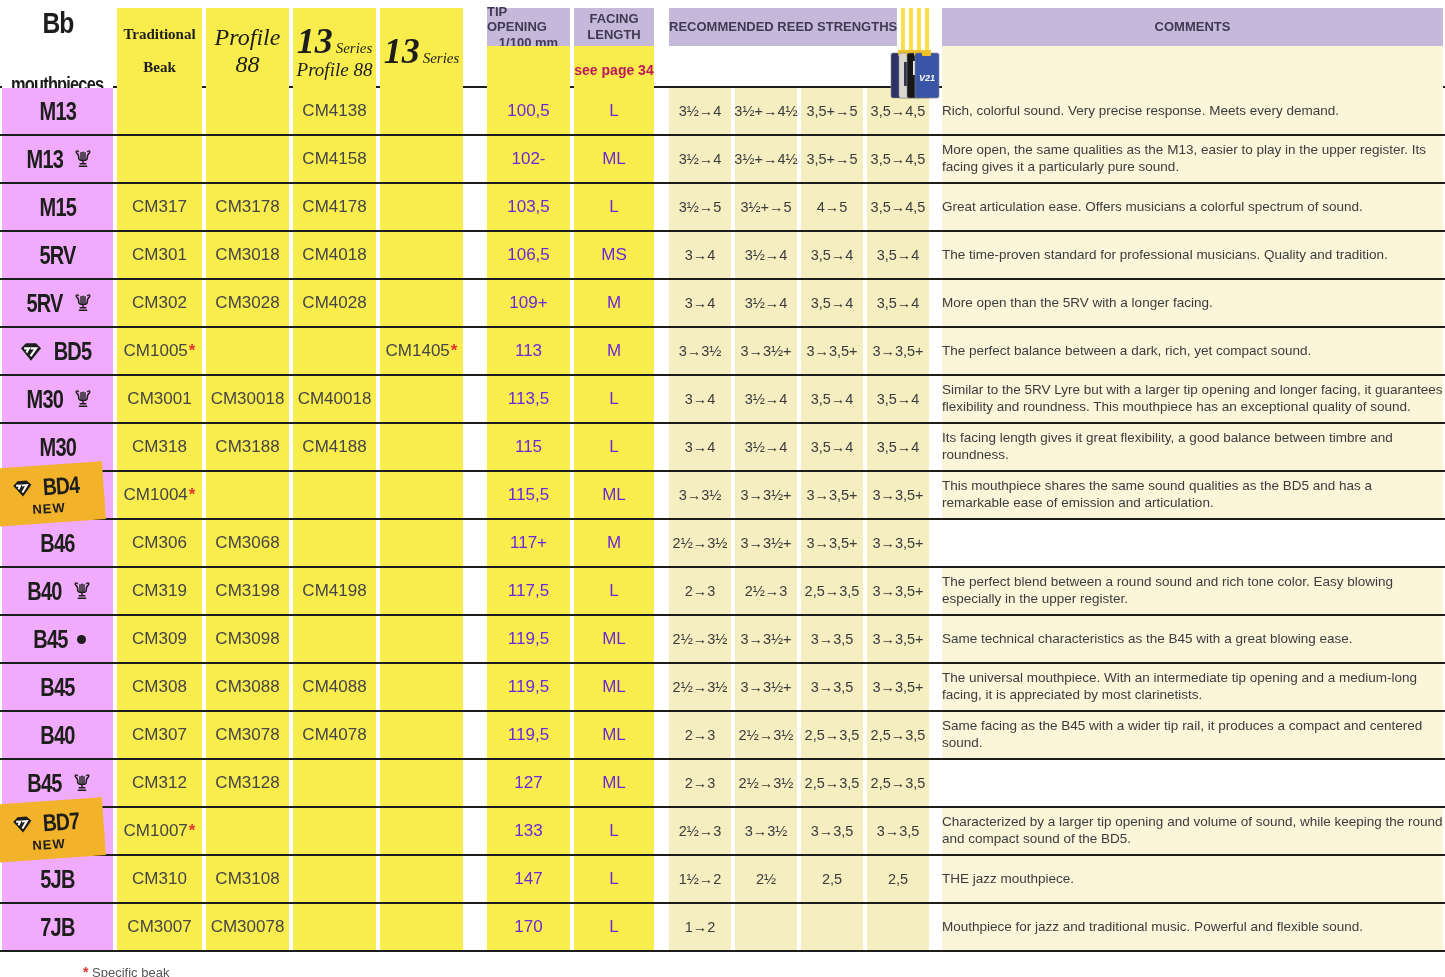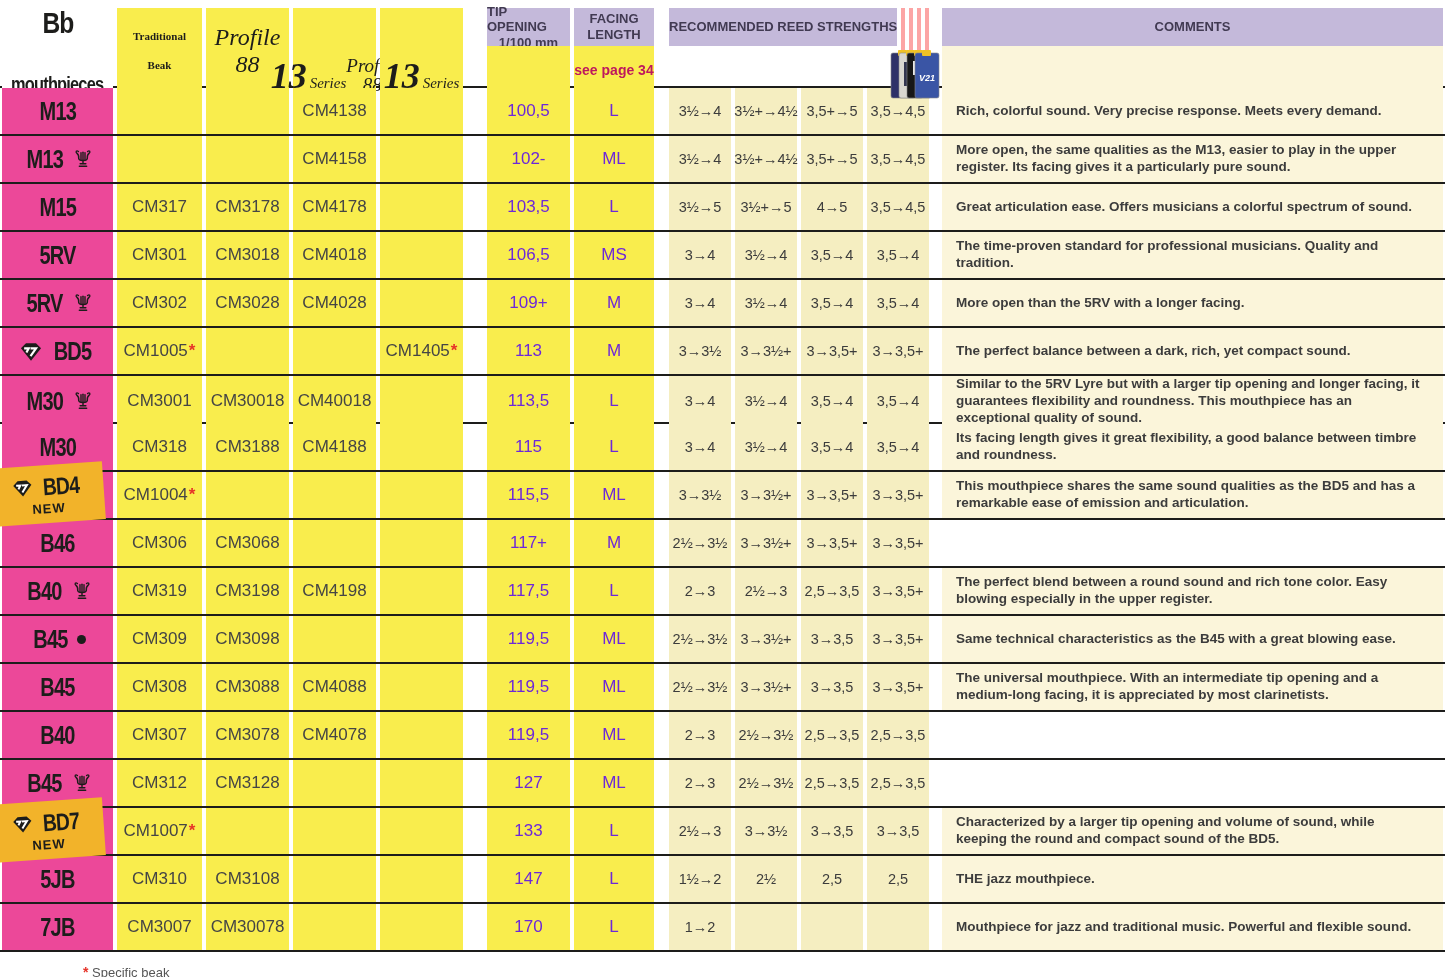--- a/index.html
+++ b/index.html
@@ -15,46 +15,46 @@
   .gap{margin:0;}
   .c-yellow{background:#f9ed4d;}
   .c-pale{background:#f5eec1;}
   .c-cream{background:#fbf5da;}
 
   
   .hdr{height:78px;border-bottom:2px solid #1d1d1b;}
   .h-model{flex-direction:column;background:#fff;line-height:1;gap:34px;}
   .h-model .bb{font-weight:800;font-size:30px;letter-spacing:-1px;transform:scaleX(.82);display:inline-block;}
   .h-model .mp{font-weight:800;font-size:20px;letter-spacing:-1px;transform:scaleX(.82);display:inline-block;margin-top:2px;}
-  .h-trad{flex-direction:column;font-family:"Liberation Serif",serif;font-weight:bold;font-size:11px;line-height:1.15;gap:16px;}
+  .h-trad{flex-direction:column;font-family:"Liberation Serif",serif;font-weight:bold;font-size:15px;line-height:1.15;gap:16px;}
   .serif-i{font-family:"Liberation Serif",serif;font-style:italic;}
   .h-p88{font-size:24px;}
-  .h-13cell{flex-direction:row;line-height:1;align-items:flex-end;}
+  .h-13cell{flex-direction:column;line-height:1;}
   .n13{font-family:"Liberation Serif",serif;font-style:italic;font-size:36px;font-weight:bold;}
   .w13{font-family:"Liberation Serif",serif;font-style:italic;font-size:15px;margin-left:3px;}
   .sub13{font-family:"Liberation Serif",serif;font-style:italic;font-size:19px;margin-top:1px;}
   .h-stack{display:flex;flex-direction:column;margin:0 2px;}
   .lav{background:#c4b9da;height:38px;display:flex;flex-direction:column;align-items:center;justify-content:center;
        font-weight:bold;font-size:13px;color:#413a52;line-height:1.2;}
   .fill{flex:1;display:flex;align-items:center;justify-content:center;font-weight:bold;font-size:14px;color:#be185d;}
   .h-reeds{grid-column:10 / span 4;display:flex;margin:0;}
   .h-reeds .lav{margin:0 2px;}
   .stripes{flex:1;display:flex;}
-  .stripe{flex:1;margin:0 2px;background:#fca5a5;position:relative;}
+  .stripe{flex:1;margin:0 2px;background:#fde047;position:relative;}
   .stripe svg{position:absolute;left:50%;bottom:-6px;transform:translateX(-50%);z-index:3;}
 
   
   .data-row{height:46px;border-bottom:2px solid #1d1d1b;}
-  .model-cell{background:#ec4899;position:relative;gap:6px;overflow:visible;}
+  .model-cell{background:#f0abfc;position:relative;gap:6px;overflow:visible;}
   .model-text{font-weight:800;font-size:25px;letter-spacing:-1px;transform:scaleX(.8);display:inline-block;white-space:nowrap;}
   .dot{width:9px;height:9px;border-radius:50%;background:#1d1d1b;display:inline-block;}
   .cm{font-size:17px;color:#454545;}
   .tipval{font-size:17px;color:#6d28d9;}
   .reedval{font-size:14.5px;color:#3c3c3c;white-space:nowrap;}
-  .comment-cell{justify-content:flex-start;text-align:left;padding:0 14px;font-size:13.5px;color:#3c3c3c;line-height:1.25;font-weight:bold;}
+  .comment-cell{justify-content:flex-start;text-align:left;padding:0 0;font-size:13.5px;color:#3c3c3c;line-height:1.25;}
   .star{color:#e63329;font-weight:bold;margin-left:1px;}
 
   .new-badge{position:absolute;left:-10px;top:-7px;width:112px;height:58px;background:#f2b32a;
      transform:rotate(-4deg);display:flex;flex-direction:column;align-items:center;justify-content:center;
      z-index:4;box-shadow:0 0 0 0;}
   .badge-top{display:flex;align-items:center;gap:5px;}
   .badge-model{font-weight:800;font-size:24px;letter-spacing:-1px;transform:scaleX(.8);display:inline-block;}
   .badge-new{font-weight:800;font-size:13px;letter-spacing:1px;margin-top:0;}
 
   
@@ -580,20 +580,21 @@
           </div>
           <div class="gap"></div>
           <div class="cell c-yellow tipval">119,5</div>
           <div class="cell c-yellow tipval">ML</div>
           <div class="gap"></div>
           <div class="cell c-pale reedval">2→3</div>
           <div class="cell c-pale reedval">2½→3½</div>
           <div class="cell c-pale reedval">2,5→3,5</div>
           <div class="cell c-pale reedval">2,5→3,5</div>
           <div class="gap"></div>
+          <div class="cell c-cream comment-cell">Same facing as the B45 with a wider tip rail, it produces a compact and centered sound.</div>
         </div>
         <div class="grid-row data-row">
           <div class="cell model-cell">
             <span class="model-text">B45</span>
             <svg width="20" height="20" viewBox="0 0 24 24">
               <g fill="none" stroke="#1d1d1b" stroke-width="1.7" stroke-linecap="round">
                 <path d="M6.5 3 C4.2 1.2 2.8 3.4 4.6 5 C6.4 6.5 7.2 8.5 6.8 11"></path>
                 <path d="M17.5 3 C19.8 1.2 21.2 3.4 19.4 5 C17.6 6.5 16.8 8.5 17.2 11"></path>
                 <path d="M6.8 11 C7 14.6 17 14.6 17.2 11"></path>
                 <line x1="9.6" y1="4.4" x2="9.6" y2="13.2"></line>

